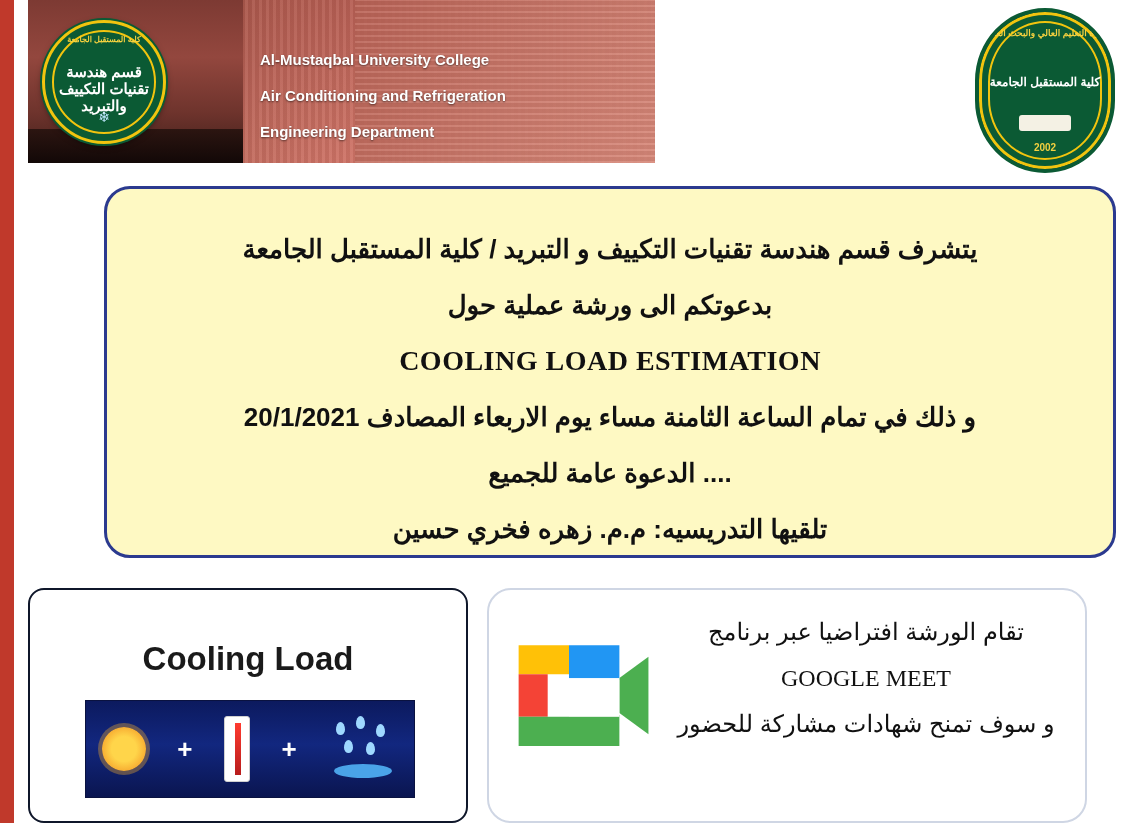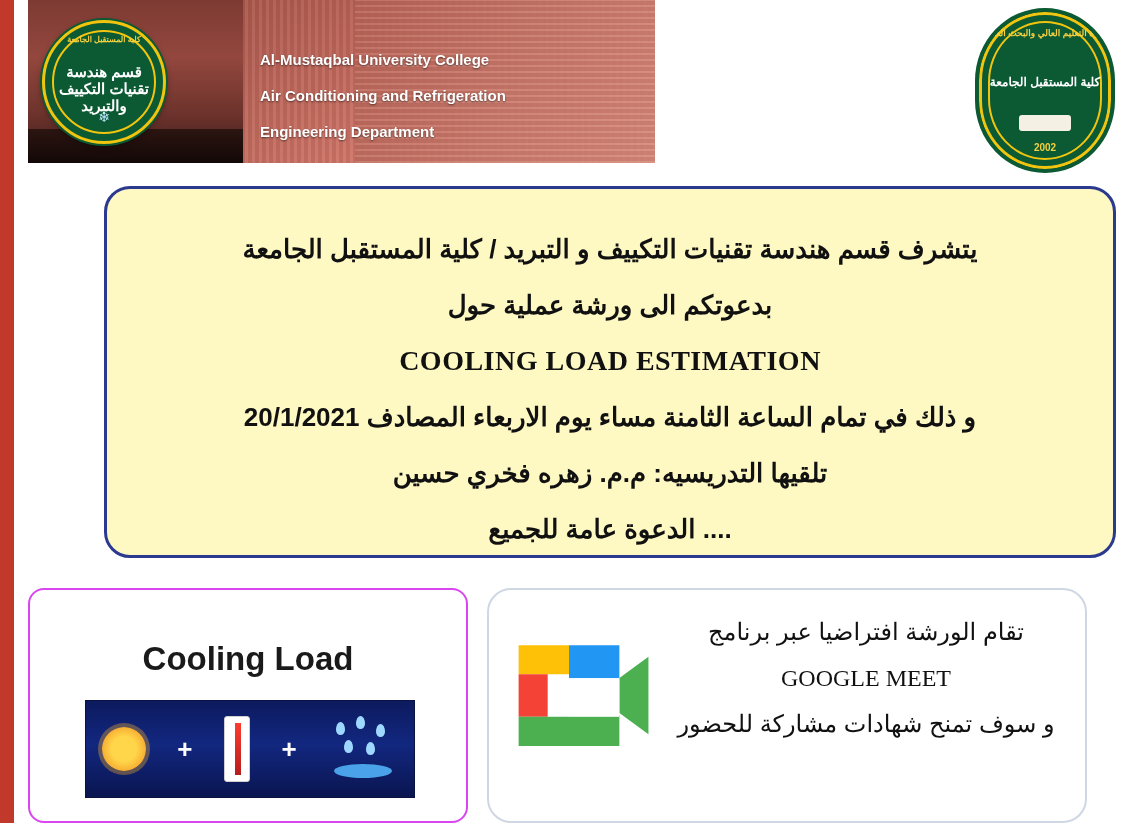--- a/index.html
+++ b/index.html
@@ -167,21 +167,21 @@
     font-family: "Liberation Serif", serif;
     font-size: 28px;
     letter-spacing: .5px;
   }
 
   
   .card-left {
     position: absolute;
     left: 28px; top: 588px;
     width: 440px; height: 235px;
-    border: 2px solid #d946ef;
+    border: 2px solid #0f172a;
     border-radius: 16px;
     background: #ffffff;
     overflow: hidden;
   }
   .cooling-title {
     position: absolute;
     left: 0; right: 0; top: 50px;
     text-align: center;
     font-size: 33px;
     font-weight: bold;
@@ -303,22 +303,22 @@
     <div class="u-mid">كلية المستقبل الجامعة</div>
     <div class="u-book"></div>
     <div class="u-year">2002</div>
   </div>
 
   <div class="invite-box">
     <div class="invite-line">يتشرف قسم هندسة تقنيات التكييف و التبريد / كلية المستقبل الجامعة</div>
     <div class="invite-line">بدعوتكم الى ورشة عملية حول</div>
     <div class="invite-line latin">COOLING LOAD ESTIMATION</div>
     <div class="invite-line">و ذلك في تمام الساعة الثامنة مساء يوم الاربعاء المصادف 20/1/2021</div>
+    <div class="invite-line">.... الدعوة عامة للجميع</div>
     <div class="invite-line">تلقيها التدريسيه: م.م. زهره فخري حسين</div>
-    <div class="invite-line">.... الدعوة عامة للجميع</div>
   </div>
 
   <div class="card-left">
     <div class="cooling-title">Cooling Load</div>
     <div class="cooling-figure">
       <div class="fig-sun"></div>
       <div class="fig-plus">+</div>
       <div class="fig-thermo"></div>
       <div class="fig-plus">+</div>
       <div class="fig-drops">

